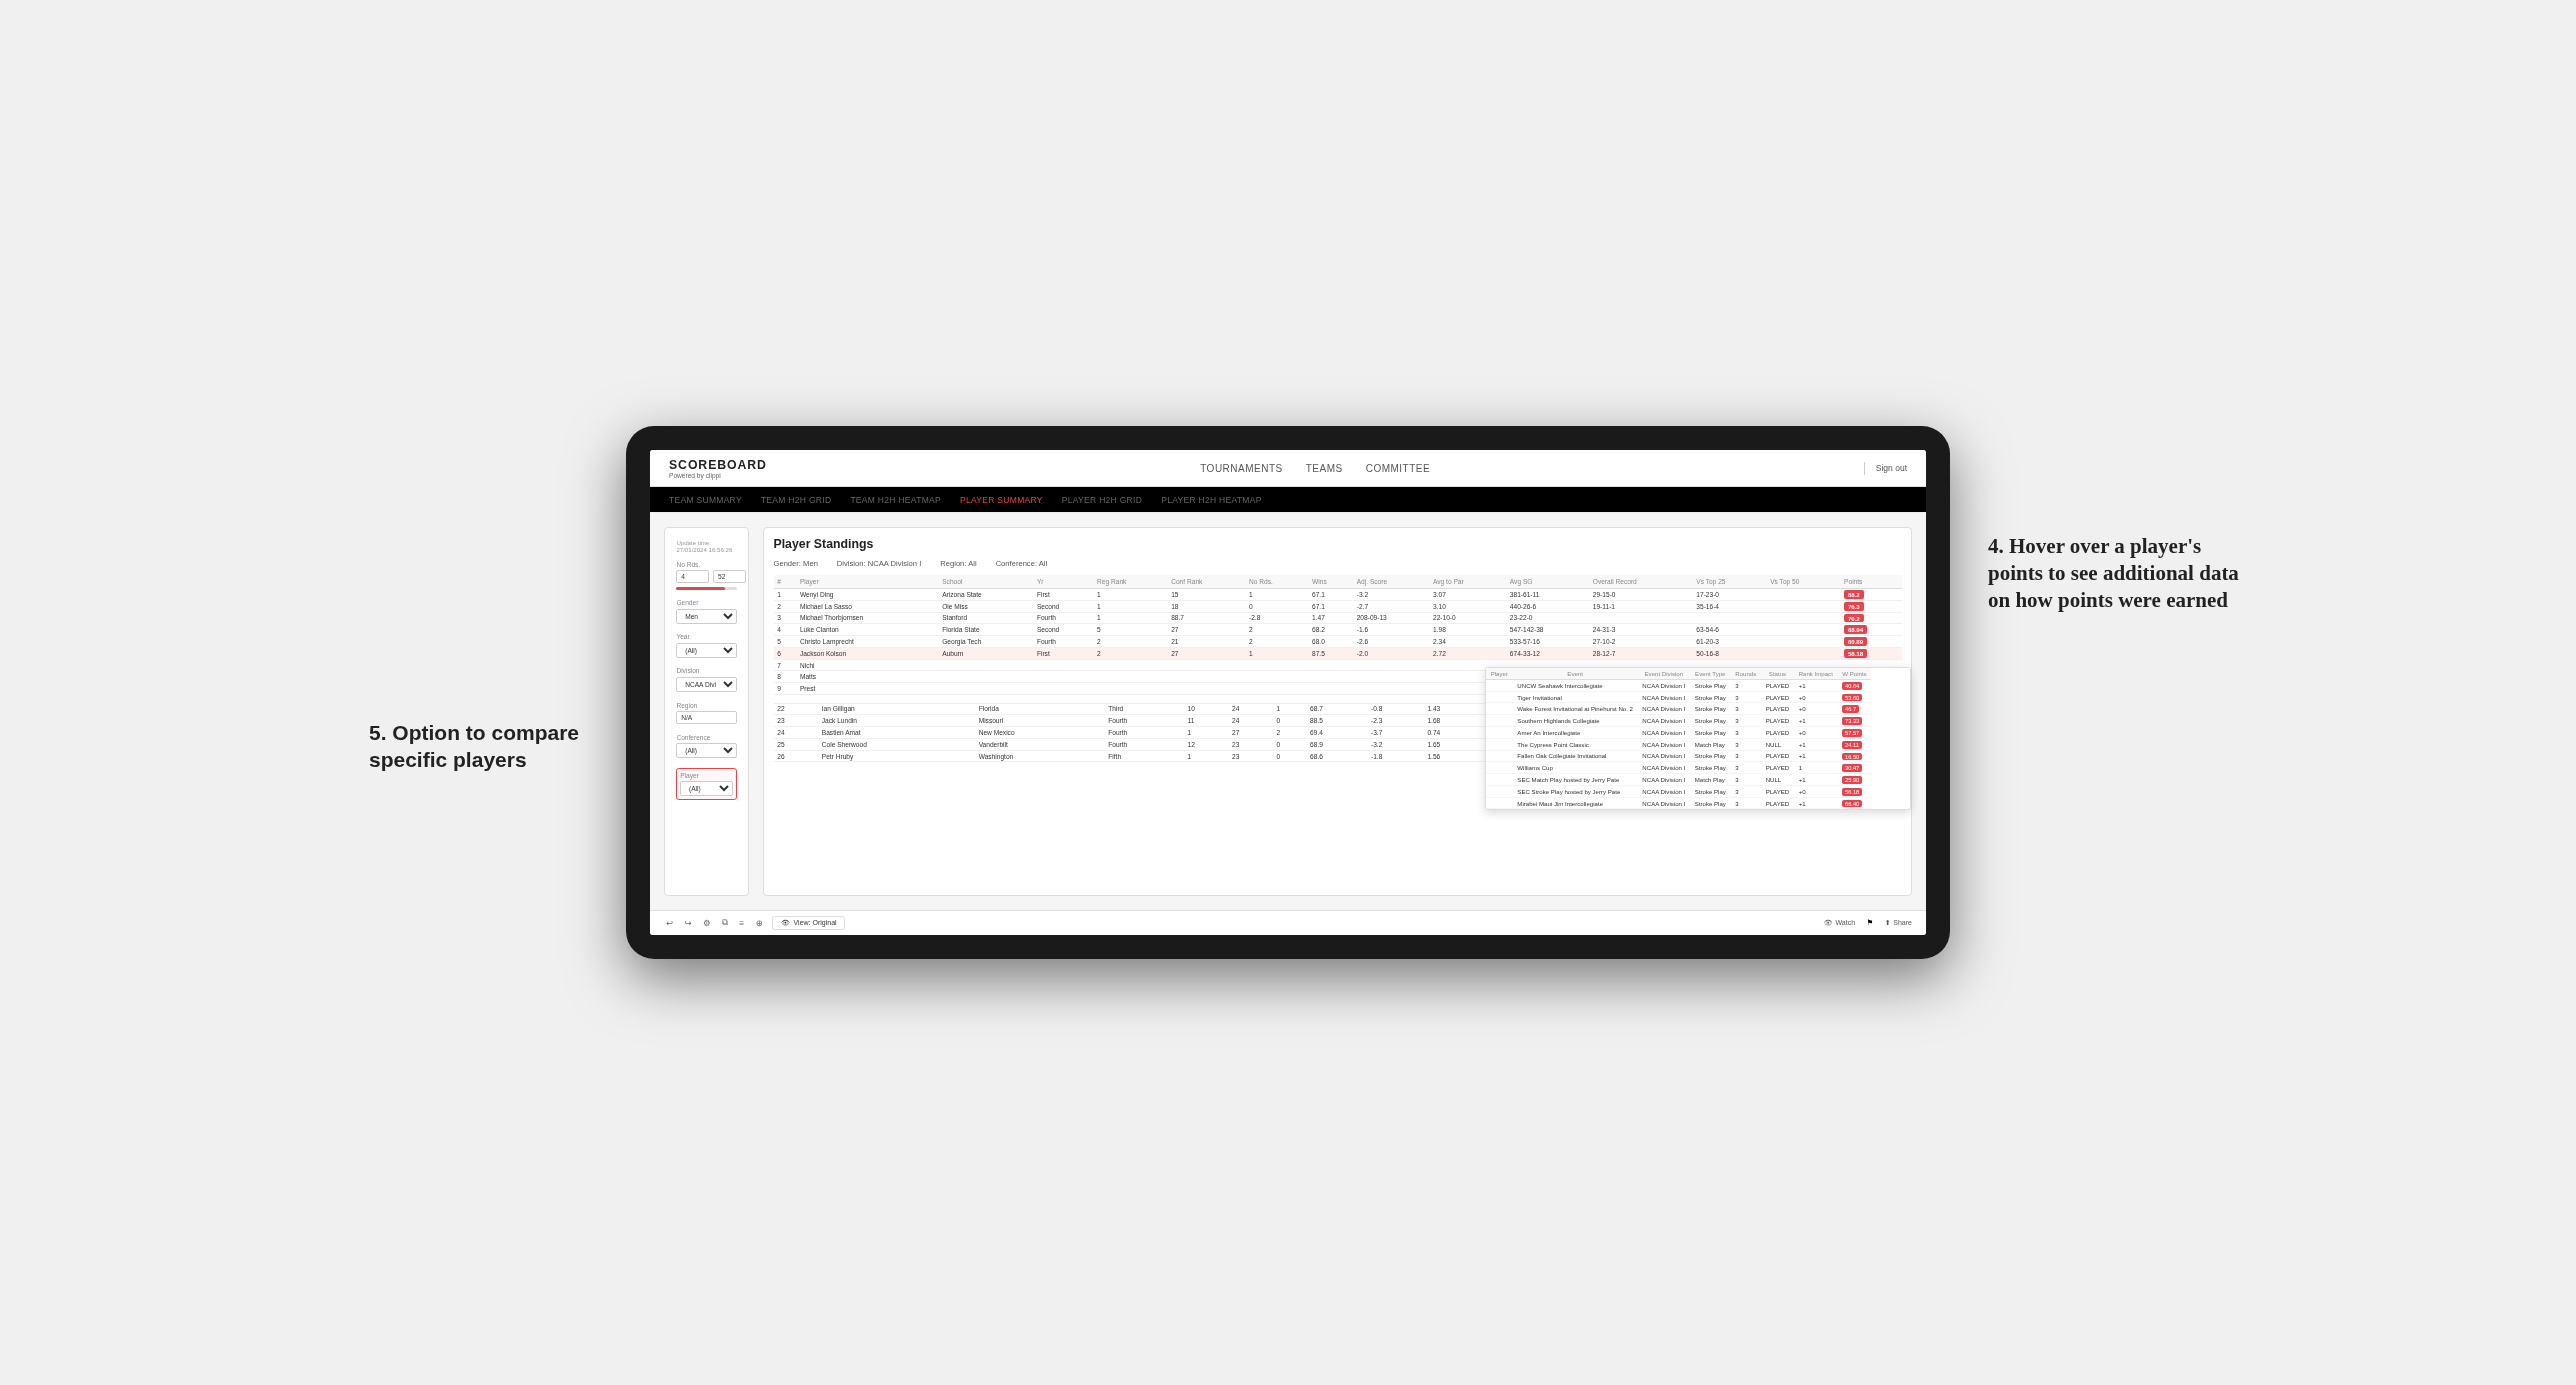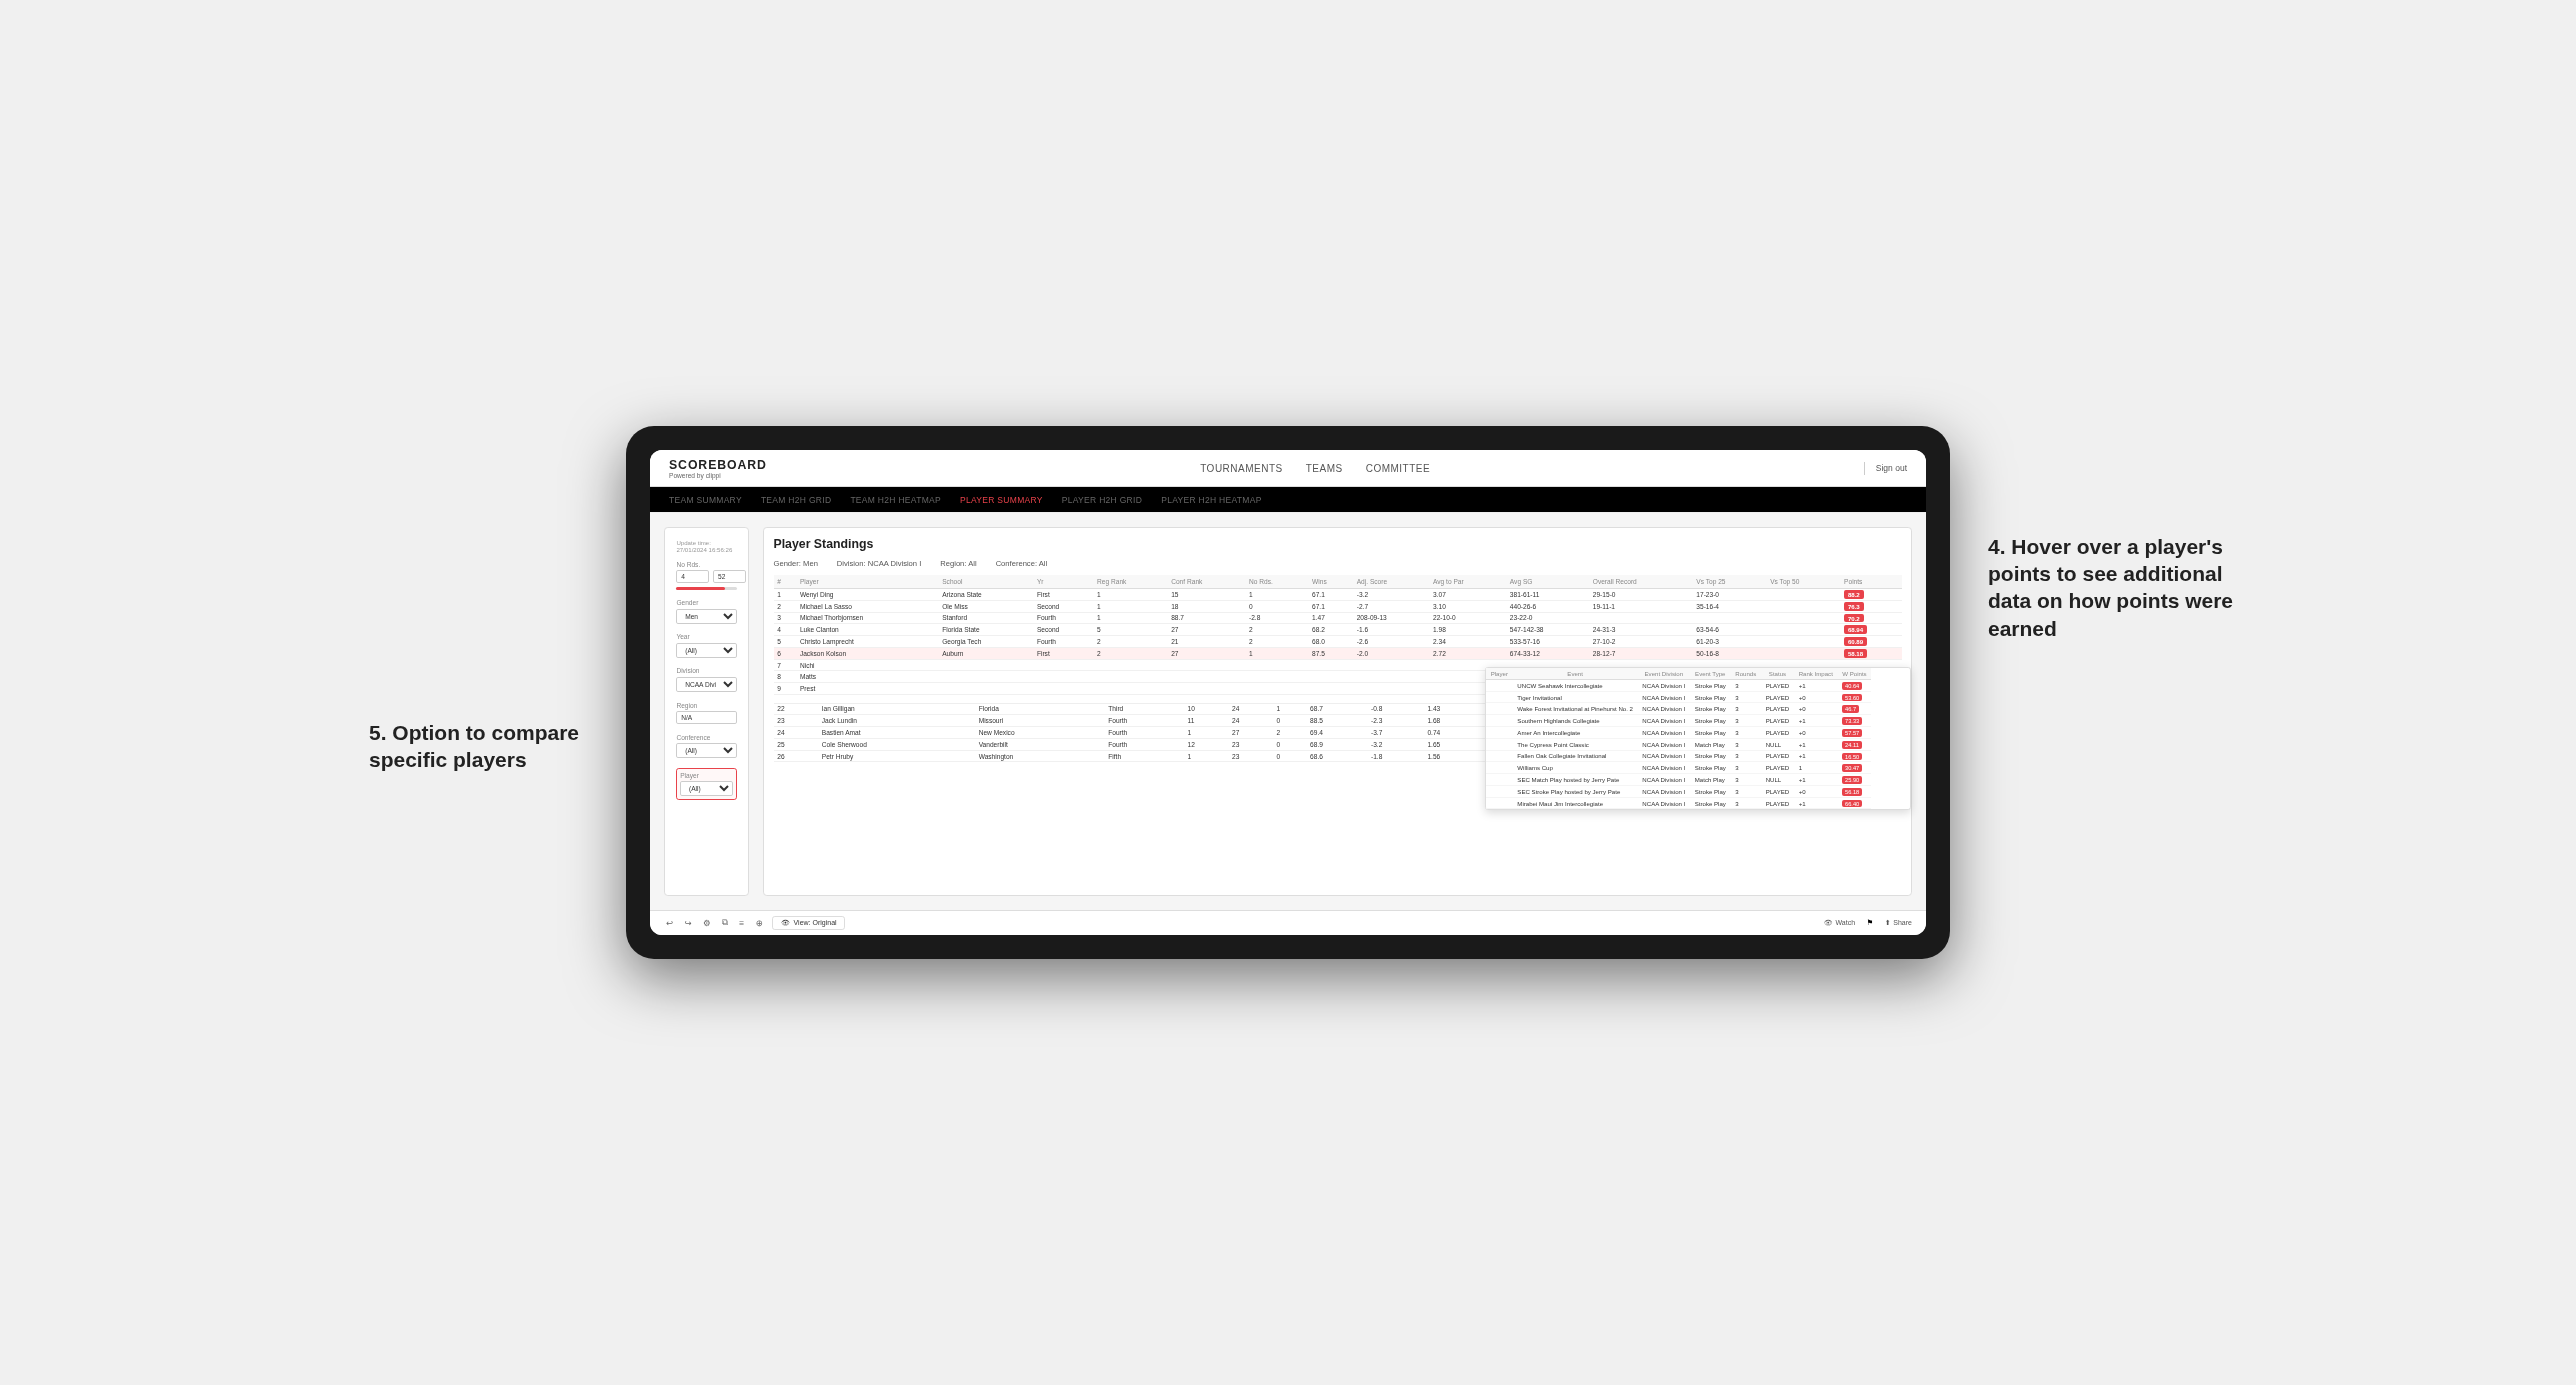--- a/index.html
+++ b/index.html
@@ -24,21 +24,21 @@
       background: #1a1a1a;
       border-radius: 28px;
       padding: 24px;
       box-shadow: 0 19px 57px rgba(0,0,0,0.5);
       position: relative;
       margin: 0 auto;
     }
 
     .tablet-screen {
       background: #fff;
-      border-radius: 12px;
+      border-radius: 3px;
       overflow: hidden;
       position: relative;
     }
 
     
     .app-header {
       background: #fff;
       border-bottom: 0.9px solid #ddd;
       padding: 7.6px 19px;
       display: flex;
@@ -349,20 +349,21 @@
       font-size: 21px;
       font-weight: 600;
       color: #222;
       line-height: 1.3;
     }
 
     .annotation-right {
       right: -303px;
       top: 20%;
       width: 265px;
+      font-family: Liberation Serif, serif;
     }
 
     .annotation-left {
       left: -265px;
       top: 55%;
       width: 227px;
       margin-left: 8px;
     }
 
     .divider-line {

